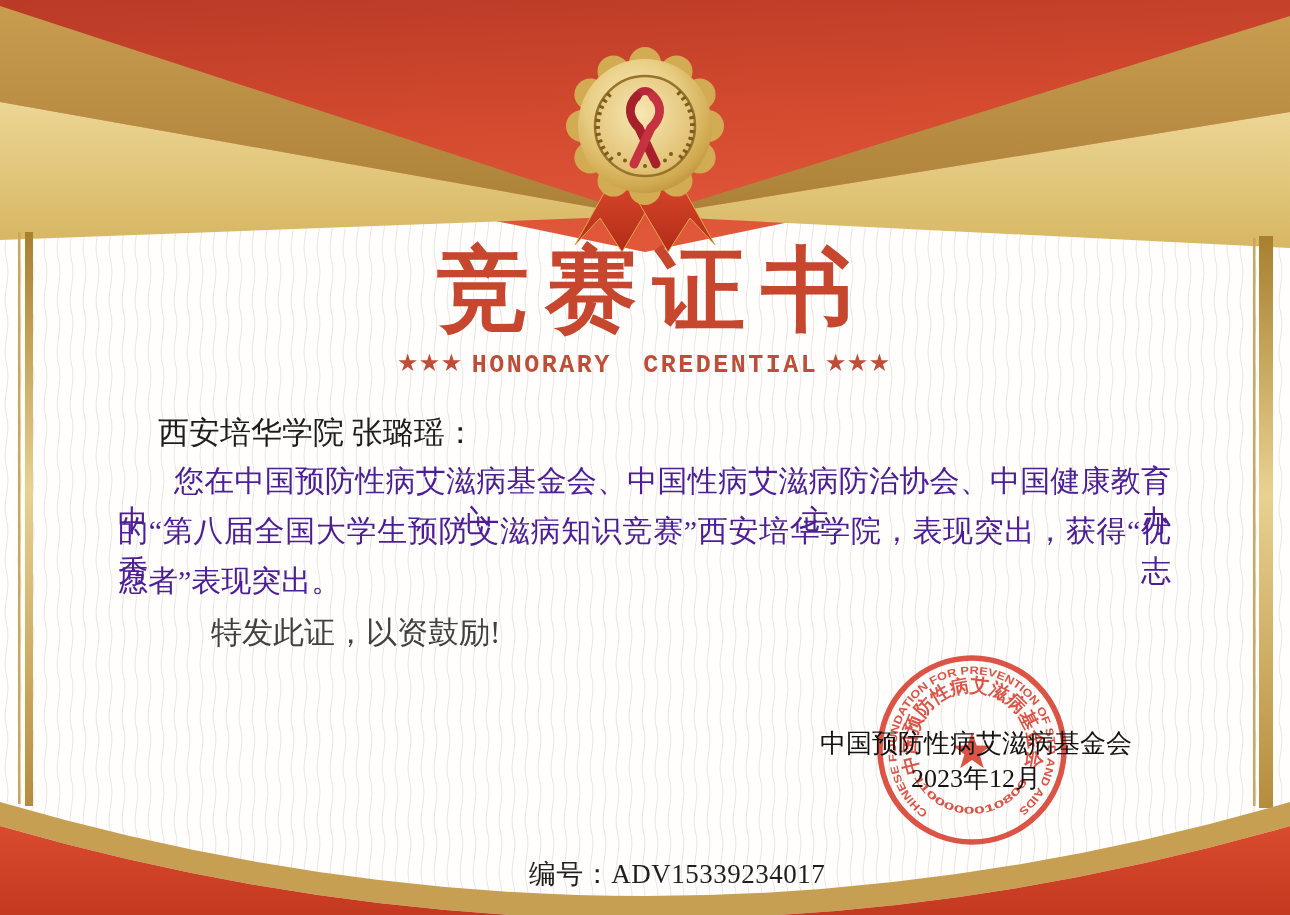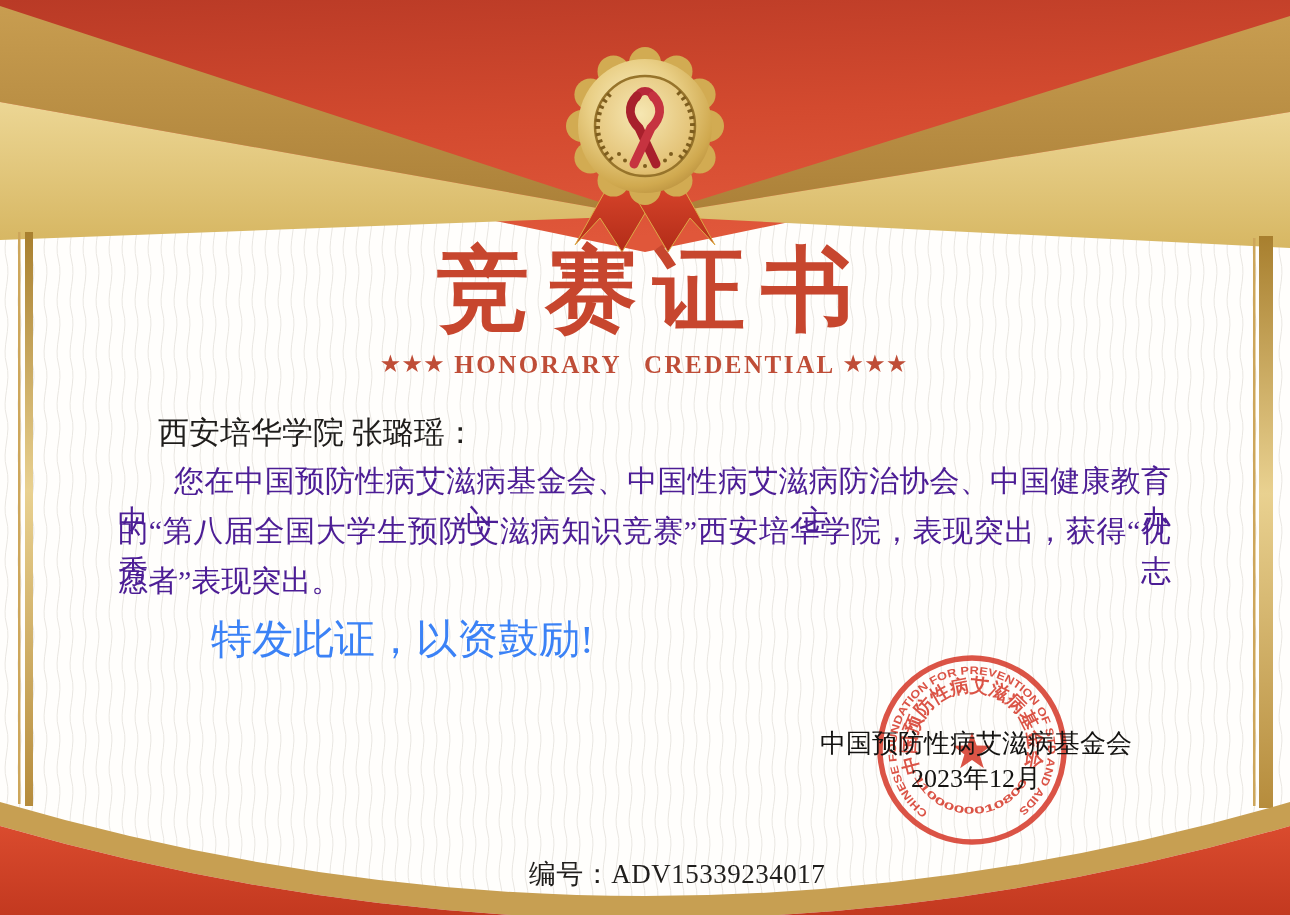--- a/index.html
+++ b/index.html
@@ -5,27 +5,27 @@
   html,body{margin:0;padding:0;}
   body{width:1290px;height:915px;overflow:hidden;position:relative;
        background:#fffefc;font-family:"Liberation Serif","DejaVu Serif",serif;}
   #stage{position:absolute;inset:0;width:1290px;height:915px;}
   svg.deco{position:absolute;left:0;top:0;width:1290px;height:915px;display:block;}
   .abs{position:absolute;}
   .title{left:0;top:240px;width:100%;text-align:center;font-size:92px;font-weight:bold;
          color:#c7462e;letter-spacing:16px;padding-left:16px;box-sizing:border-box;line-height:1.1;}
   .subtitle{left:0;top:351px;width:100%;text-align:center;color:#bf4d37;font-weight:bold;}
   .subtitle .stars{font-size:21px;letter-spacing:3px;vertical-align:2px;}
-  .subtitle .subtxt{font-size:25px;letter-spacing:2.5px;word-spacing:14px;margin:0 8px;}
+  .subtitle .subtxt{font-size:25px;letter-spacing:2.5px;word-spacing:14px;margin:0 8px;font-family:Liberation Mono, monospace;}
   .salutation{left:128px;top:412px;font-size:31px;color:#1f1d1b;margin-left:30px;}
   .para{left:118px;top:461px;width:1053px;font-size:30px;color:#4c1d95;}
   .pline{height:50px;line-height:40px;text-align:justify;text-justify:inter-character;}
   .pline.just{text-align-last:justify;}
   .pline.first{text-indent:56px;}
-  .closing{left:211px;top:612px;font-size:41px;color:#3b82f6;}
+  .closing{left:211px;top:612px;font-size:31px;color:#404040;}
   .sigblock{left:818px;top:726px;width:316px;text-align:center;color:#141311;}
   .sig-issuer{font-size:26px;}
   .sig-date{font-size:26px;}
   .serial{left:0;top:856px;width:100%;text-align:center;font-size:27px;color:#201e1c;letter-spacing:.5px;margin-left:32px;}
 </style>
 </head>
 <body>
 
 <div id="stage">
 

